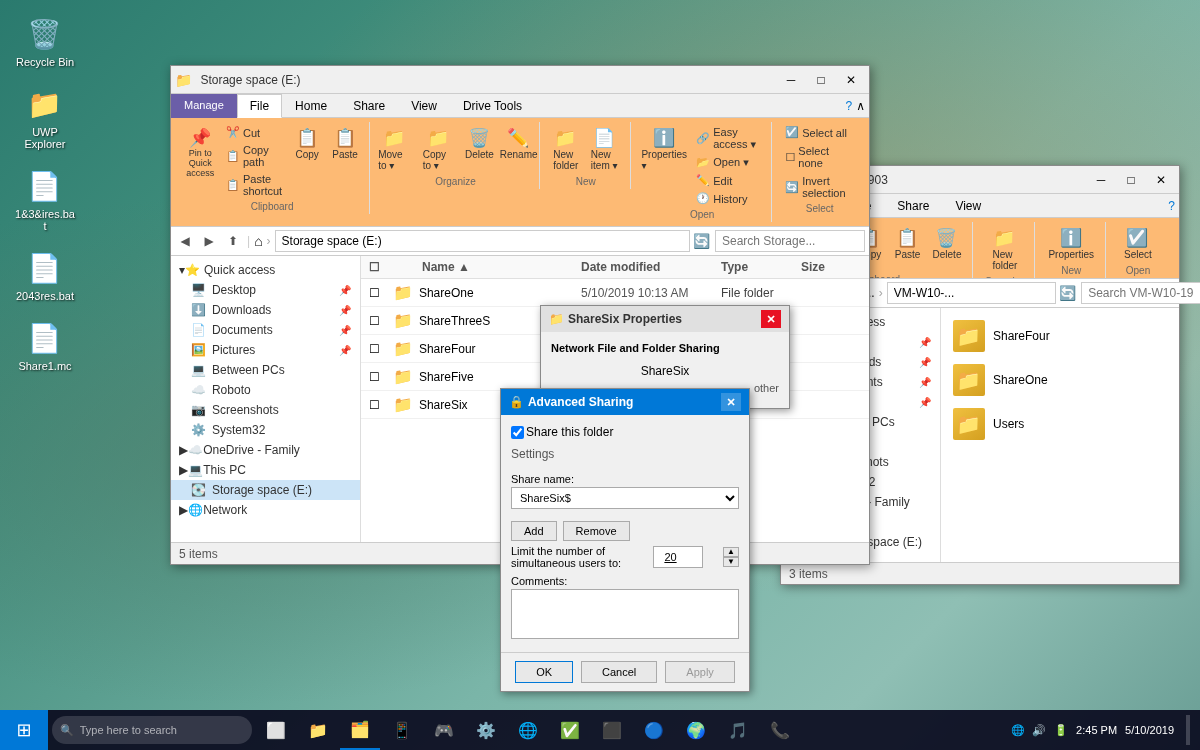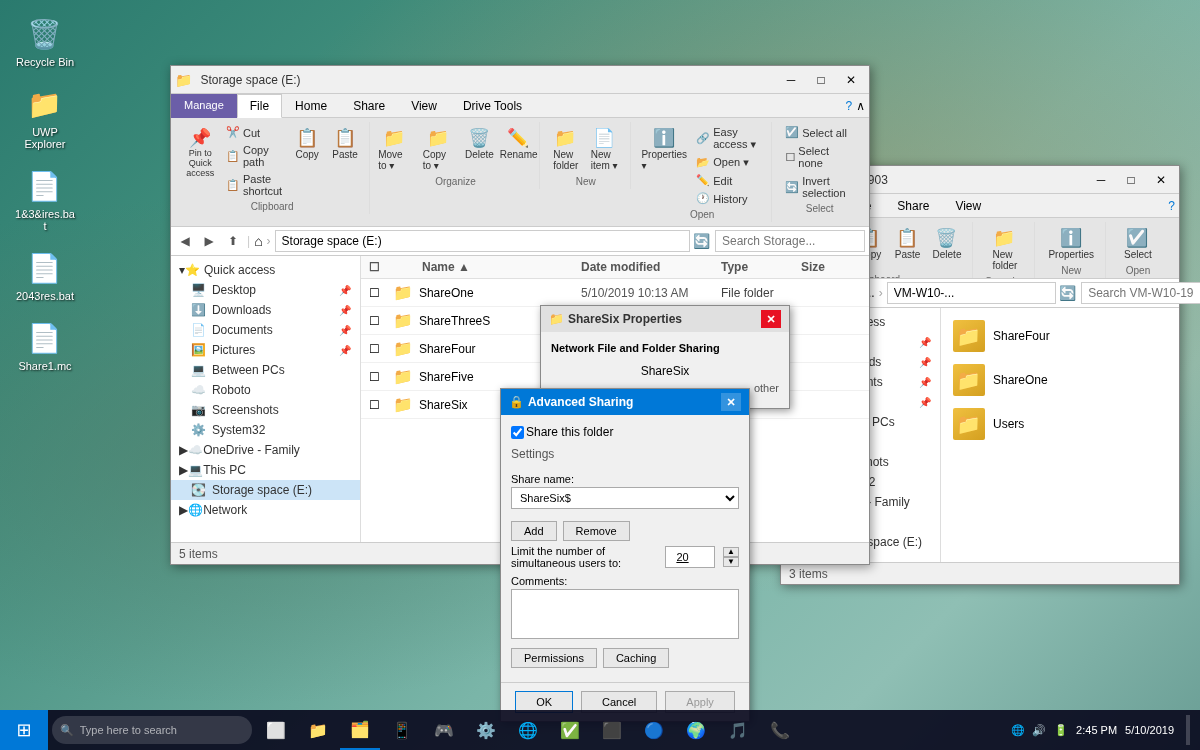--- a/index.html
+++ b/index.html
@@ -200,21 +200,21 @@
 
     .title-bar .title-text {
       font-size: 12px;
       color: #333;
       flex: 1;
       padding-left: 4px;
     }
 
     
     .ribbon {
-      background: #e5e5e5;
+      background: #fdba74;
       border-bottom: 1px solid #ccc;
       flex-shrink: 0;
     }
 
     .ribbon-tabs {
       display: flex;
       background: #f0f0f0;
       border-bottom: 1px solid #ccc;
     }
 
@@ -554,21 +554,21 @@
       padding: 3px 12px;
       border: 1px solid #aaa;
       background: #e8e8e8;
       font-size: 11px;
       cursor: pointer;
     }
 
     .spinner-row {
       display: flex;
       align-items: center;
-      gap: 8px;
+      gap: 20px;
       margin-bottom: 6px;
     }
 
     .spinner-input {
       width: 50px;
       height: 22px;
       border: 1px solid #aaa;
       text-align: center;
       font-size: 11px;
       text-decoration: underline;
@@ -1162,24 +1162,20 @@
       <div class="spinner-row">
         <span style="font-size:11px;flex:1;">Limit the number of simultaneous users to:</span>
         <input class="spinner-input" type="number" value="20" style="">
         <div class="spinner-btns">
           <div class="spinner-btn">▲</div>
           <div class="spinner-btn">▼</div>
         </div>
       </div>
       <div class="form-label">Comments:</div>
       <textarea class="comment-textarea" style=""></textarea>
-      <div class="btn-row" style="margin-top:6px;">
-        <button class="dlg-btn">Permissions</button>
-        <button class="dlg-btn">Caching</button>
-      </div>
     </div>
     <div class="dialog-footer">
       <button class="footer-btn primary">OK</button>
       <button class="footer-btn">Cancel</button>
       <button class="footer-btn" disabled="">Apply</button>
     </div>
   </div>
 
   <div class="taskbar">
     <div class="taskbar-start">⊞</div>

